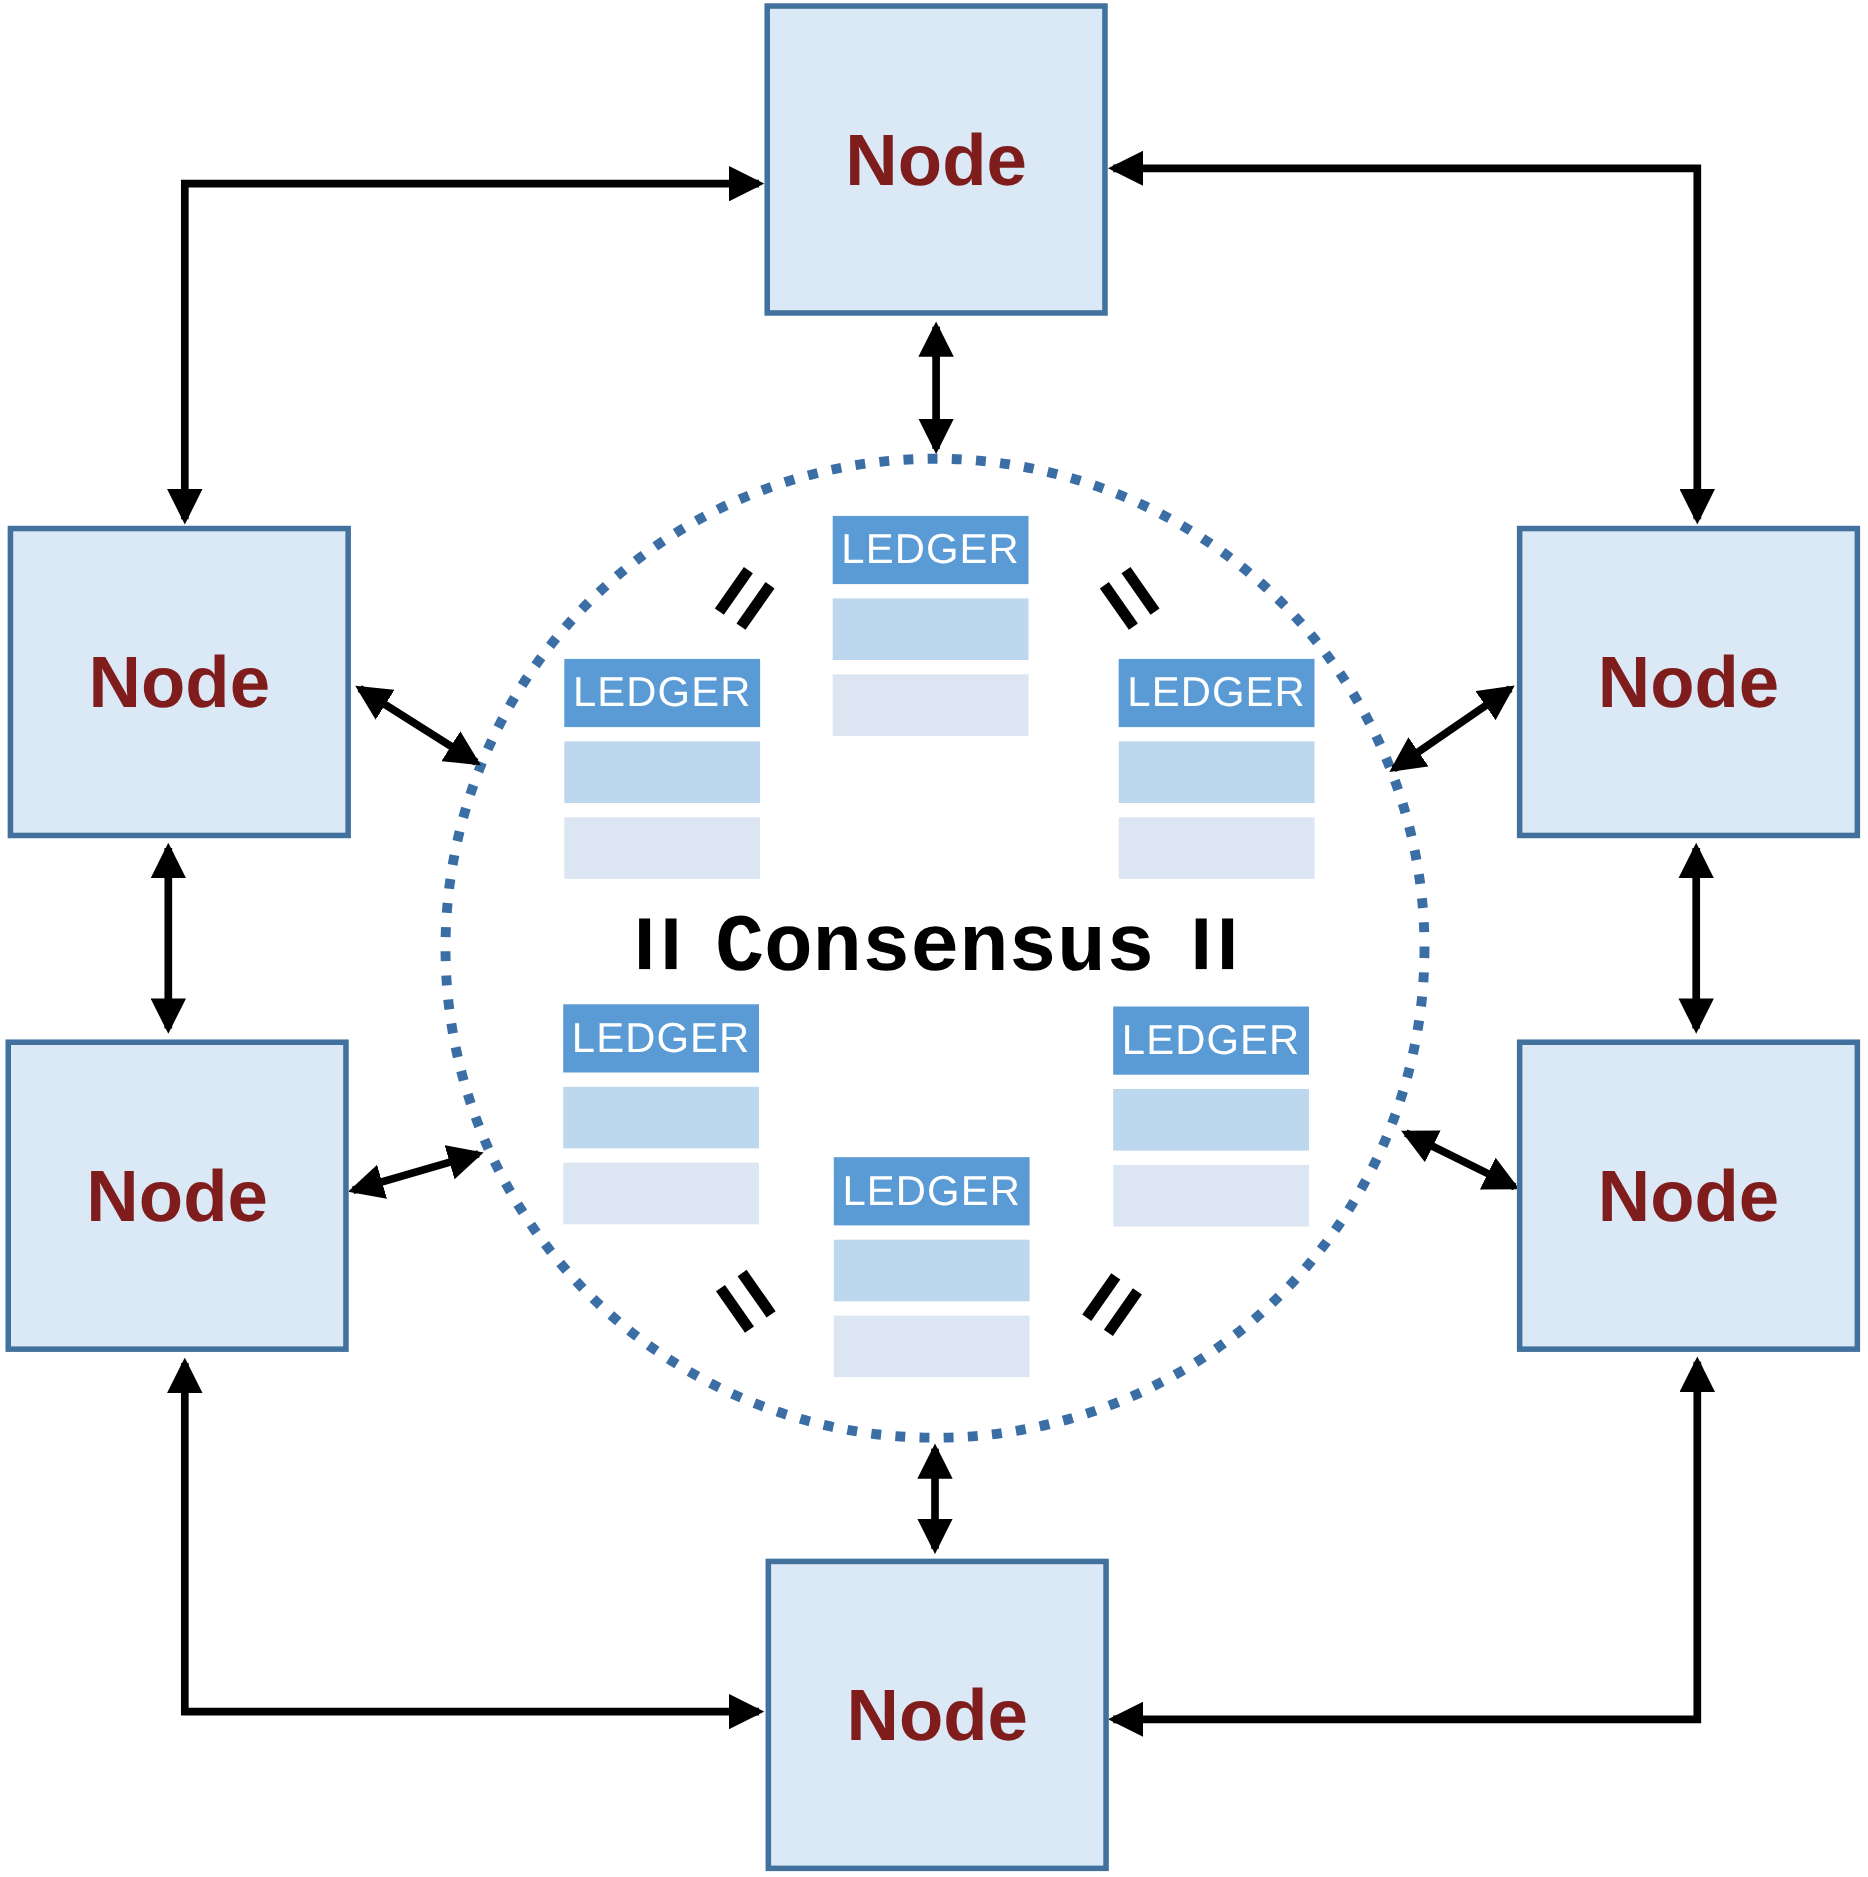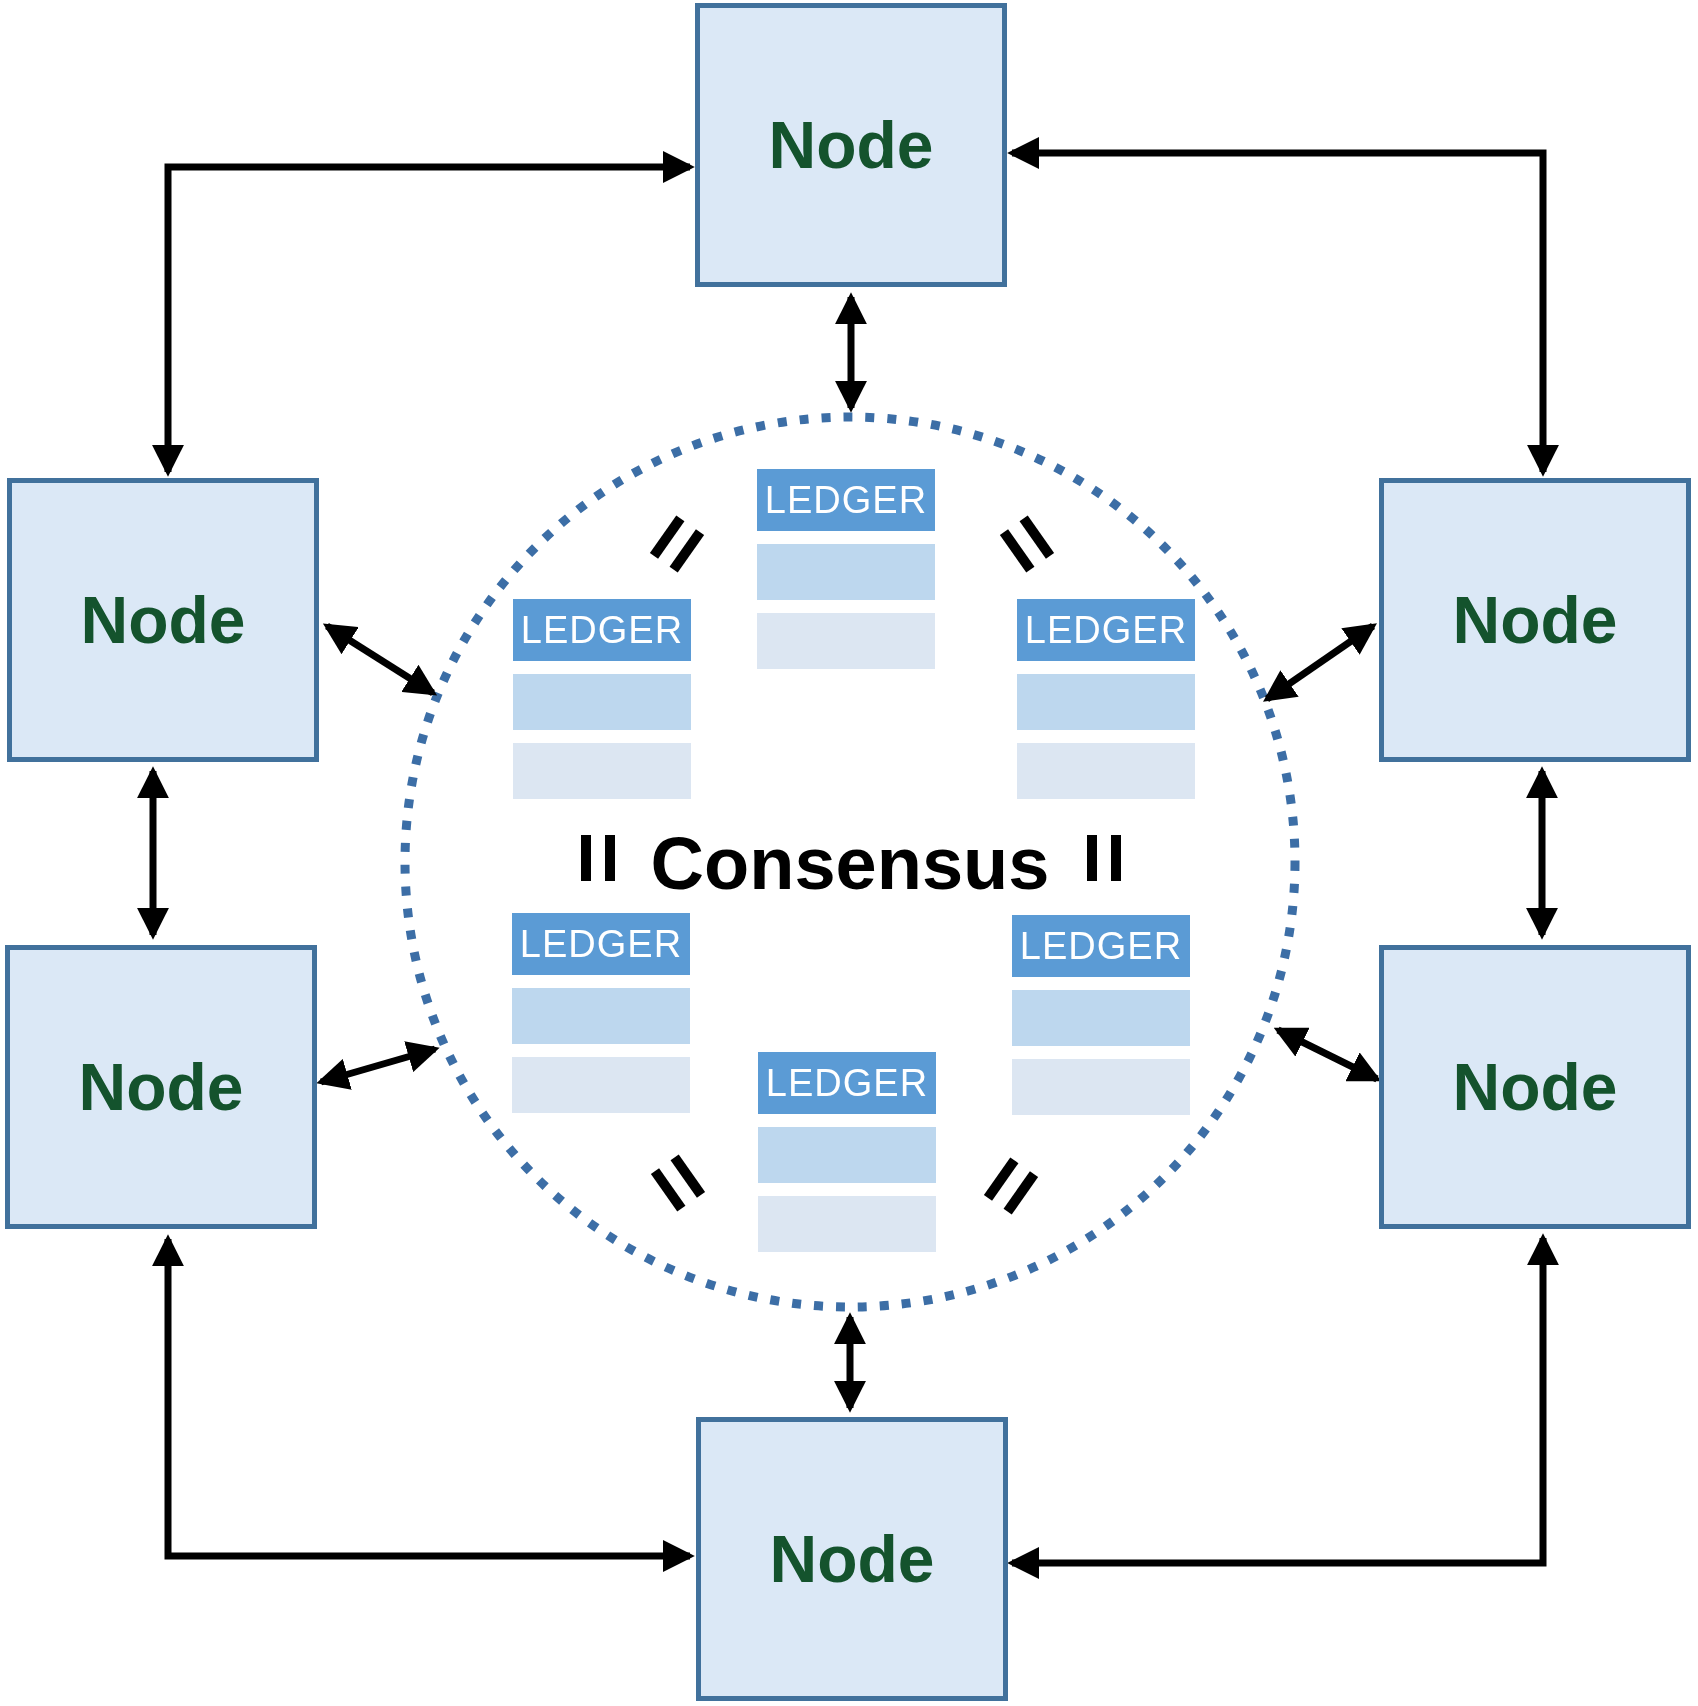--- a/index.html
+++ b/index.html
@@ -5,37 +5,37 @@
   html,body{margin:0;padding:0;background:#ffffff;}
   .canvas{
     position:relative;width:1698px;height:1706px;background:#ffffff;
     font-family:"Liberation Sans",sans-serif;overflow:hidden;
   }
   .layer{position:absolute;left:0;top:0;width:1698px;height:1706px;}
   .node{
     position:absolute;box-sizing:border-box;width:312px;height:284px;
     background:#dbe8f6;border:5px solid #41719c;
     display:flex;align-items:center;justify-content:center;
-    font-size:66px;font-weight:bold;color:#14532d;
+    font-size:66px;font-weight:bold;color:#7f1d1d;
   }
   .ledger{position:absolute;width:178px;}
   .ledger .hdr{
     height:62px;background:#5b9bd5;color:#ffffff;
     display:flex;align-items:center;justify-content:center;
     font-size:38px;letter-spacing:1px;
   }
   .ledger .row1{height:56px;margin-top:13px;background:#bdd7ee;}
   .ledger .row2{height:56px;margin-top:13px;background:#dce6f2;}
   .eq{position:absolute;width:46px;height:34px;}
   .eq .bar{position:absolute;left:0;width:46px;height:10px;background:#000;}
   .eq .bar.top{top:0;}
   .eq .bar.bot{bottom:0;}
   .consensus{
     position:absolute;left:550px;top:821px;width:600px;
-    text-align:center;font-size:74px;font-weight:bold;color:#000;
+    text-align:center;font-size:74px;font-weight:bold;color:#000;font-family:Liberation Mono, monospace;
   }
 </style>
 </head>
 <body>
 
 <div class="canvas">
 
   <svg class="layer" viewBox="0 0 1698 1706" xmlns="http://www.w3.org/2000/svg">
     <defs>
       <marker id="ah" viewBox="0 0 10 10" refX="8.5" refY="5" markerWidth="4.6" markerHeight="4.6" orient="auto" markerUnits="strokeWidth">

